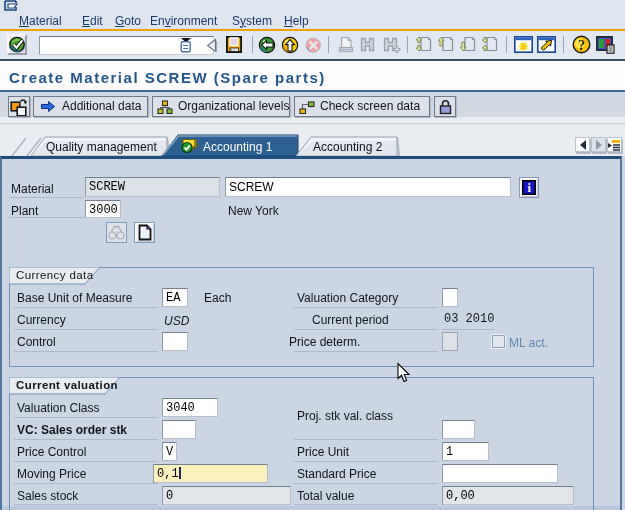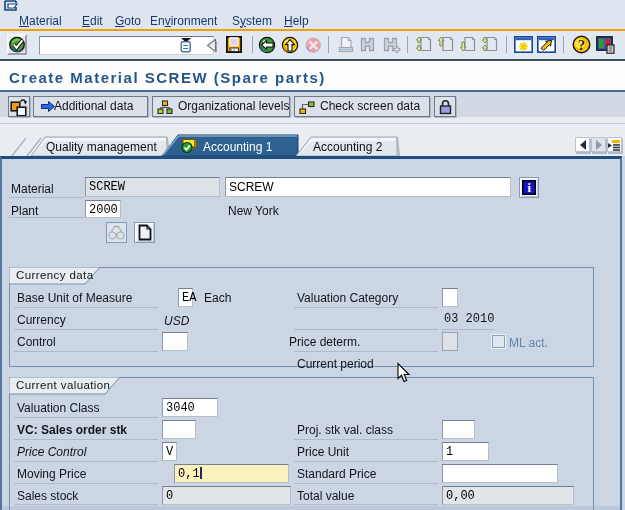--- a/index.html
+++ b/index.html
@@ -187,21 +187,21 @@
 <path d="M12.5 11 h4 M12.5 13 h4 M12.5 15 h4" stroke="#444" stroke-width="1"></path>
 </svg>
 
 <div class="abtn" style="left:8px;width:22px;"></div>
 <svg class="abs" style="left:10px;top:98px" width="18" height="18" viewBox="0 0 18 18">
 <rect x="1.2" y="4.2" width="8.6" height="8.6" fill="#f49a10" stroke="#1a1a1a" stroke-width="1.6"></rect>
 <rect x="7.2" y="9.2" width="8.6" height="8.6" fill="#f4f8ff" stroke="#1a1a1a" stroke-width="1.6"></rect>
 <path d="M10.5 3.5 a2.8 2.8 0 0 1 5 0" stroke="#1a1a1a" stroke-width="1.4" fill="none"></path>
 <path d="M13.6 3.2 h3.6 l-1.8 3.4 z" fill="#1a1a1a"></path>
 </svg>
-<div class="abtn" style="left:33px;width:115px;padding-left:20px;">Additional data</div>
+<div class="abtn" style="left:33px;width:115px;padding-left:28px;">Additional data</div>
 <svg class="abs" style="left:40px;top:100px" width="16" height="13" viewBox="0 0 16 13">
 <path d="M1.5 4.5 h7 v-3 l6 5 l-6 5 v-3 h-7 z" fill="#2a6ae0" stroke="#10307a" stroke-width="1"></path>
 </svg>
 <div class="abtn" style="left:152px;width:138px;padding-left:25px;">Organizational levels</div>
 <svg class="abs" style="left:157px;top:100px" width="16" height="14" viewBox="0 0 16 14">
 <rect x="5.5" y="1" width="5" height="4.5" fill="#f5b800" stroke="#2a2a2a" stroke-width="1.1"></rect>
 <path d="M8 5.5 v2 M3.5 7.5 h9 M3.5 7.5 v1.5 M12.5 7.5 v1.5" stroke="#555" stroke-width="1"></path>
 <rect x="1" y="9" width="5" height="4.5" fill="#c0cc20" stroke="#2a2a2a" stroke-width="1.1"></rect>
 <rect x="10" y="9" width="5" height="4.5" fill="#80c030" stroke="#2a2a2a" stroke-width="1.1"></rect>
 </svg>
@@ -268,85 +268,85 @@
 <div class="fld ro" style="left:85px;top:177px;width:135px;height:20px;">SCREW</div>
 <div class="fld" style="left:225px;top:177px;width:286px;height:20px;font-family:'Liberation Sans';font-size:12px;font-weight:normal;padding-top:2px;">SCREW</div>
 
 <div class="abs" style="left:519px;top:177px;width:20px;height:21px;background:#f2f2f2;border:1px solid #7d9cc0;box-shadow:inset 1px 1px 0 #fff, inset -1px -1px 0 #c8c8c8;"></div>
 <svg class="abs" style="left:522px;top:180px" width="14" height="15" viewBox="0 0 14 15">
 <rect x="0.7" y="0.7" width="12.6" height="13.6" fill="#1515c8" stroke="#000" stroke-width="1.6"></rect>
 <text x="7.2" y="12" text-anchor="middle" font-family="Liberation Serif" font-weight="bold" font-size="13" fill="#fff">i</text>
 </svg>
 <div class="lab" style="left:11px;top:204px;">Plant</div>
 <div class="ul" style="left:9px;top:217px;width:75px;"></div>
-<div class="fld" style="left:85px;top:200px;width:36px;height:18px;">2000</div>
+<div class="fld" style="left:85px;top:200px;width:36px;height:18px;">3000</div>
 <div class="txt" style="left:228px;top:204px;">New York</div>
 
 <div class="abs" style="left:106px;top:222px;width:21px;height:21px;background:#dfe3e9;border:1px solid #7d9cc0;"></div>
 <svg class="abs" style="left:107px;top:224px" width="19" height="17" viewBox="0 0 19 17">
 <path d="M2 11.5 a3.5 3.5 0 1 0 7 0 a3.5 3.5 0 1 0 -7 0 M10 11.5 a3.5 3.5 0 1 0 7 0 a3.5 3.5 0 1 0 -7 0 M9 11 a1.5 1.5 0 0 1 1 0 M4.5 8.5 C5 4.5 9 1.5 12.5 2.5 M14.5 8.5 C14 4.5 10 1.5 6.5 2.5" stroke="#a6aeb8" stroke-width="1.1" fill="none"></path>
 </svg>
 <div class="abs" style="left:134px;top:222px;width:21px;height:21px;background:#f4f5f7;border:1px solid #7d9cc0;box-shadow:inset 1px 1px 0 #fff, inset -1px -1px 0 #c8ccd2;"></div>
 <svg class="abs" style="left:138px;top:224px" width="14" height="17" viewBox="0 0 14 17">
 <path d="M1.5 1.5 h7.5 l3.5 3.5 v10.5 h-11 z" fill="#eaf3fc" stroke="#111" stroke-width="1.8"></path>
 <path d="M9 1.5 v3.5 h3.5" fill="none" stroke="#111" stroke-width="1.2"></path>
 <path d="M9.5 2.2 l2.8 2.8 v-1.4 l-1.4 -1.4 z" fill="#5a5ad0"></path>
 </svg>
 
 <div class="grp" style="left:9px;top:267px;width:585px;height:100px;"></div>
 <svg class="abs" style="left:9px;top:267px" width="112" height="18" viewBox="0 0 112 18">
 <polygon points="0,0 91,0 76,17 0,17" fill="#e9edf2" stroke="#7090b4" stroke-width="1"></polygon>
 </svg>
 <div class="gtxt" style="left:16px;top:269px;">Currency data</div>
 <div class="lab" style="left:17px;top:291px;">Base Unit of Measure</div>
 <div class="ul" style="left:14px;top:307px;width:144px;"></div>
-<div class="fld" style="left:162px;top:288px;width:15px;height:19px;margin-left:16px;">EA</div>
+<div class="fld" style="left:162px;top:288px;width:26px;height:19px;">EA</div>
 <div class="txt" style="left:204px;top:291px;">Each</div>
 <div class="lab" style="left:297px;top:291px;">Valuation Category</div>
 <div class="ul" style="left:294px;top:307px;width:144px;"></div>
 <div class="fld" style="left:442px;top:288px;width:16px;height:19px;"></div>
 <div class="lab" style="left:17px;top:313px;">Currency</div>
 <div class="ul" style="left:14px;top:329px;width:144px;"></div>
 <div class="txt" style="left:164px;top:314px;font-style:italic;">USD</div>
-<div class="lab" style="left:297px;top:313px;margin-top:44px;">Current period</div>
+<div class="lab" style="left:312px;top:313px;">Current period</div>
 <div class="ul" style="left:294px;top:329px;width:144px;"></div>
 <div class="txt mono" style="left:444px;top:312px;font-size:12px;">03 2010</div>
 <div class="ul" style="left:442px;top:329px;width:52px;"></div>
 <div class="lab" style="left:17px;top:335px;">Control</div>
 <div class="ul" style="left:14px;top:351px;width:144px;"></div>
 <div class="fld" style="left:162px;top:332px;width:26px;height:19px;"></div>
 <div class="lab" style="left:289px;top:335px;">Price determ.</div>
 <div class="ul" style="left:294px;top:351px;width:144px;"></div>
 <div class="fld dis" style="left:442px;top:332px;width:16px;height:19px;"></div>
 <div class="abs" style="left:492px;top:335px;width:13px;height:13px;background:#e0e7ee;border:1.5px solid #8da0b8;box-shadow:0 0 0 1px #eef1f5;"></div>
 <div class="lab" style="left:509px;top:336px;color:#5f87b0;">ML act.</div>
 
 <div class="grp" style="left:9px;top:377px;width:585px;height:133px;border-bottom:none;"></div>
 <svg class="abs" style="left:9px;top:377px" width="130" height="18" viewBox="0 0 130 18">
 <polygon points="0,0 111,0 96,17 0,17" fill="#e9edf2" stroke="#7090b4" stroke-width="1"></polygon>
 </svg>
-<div class="gtxt" style="left:16px;top:379px;">Current valuation</div>
+<div class="gtxt" style="left:16px;top:379px;font-weight:bold;">Current valuation</div>
 <div class="lab" style="left:17px;top:401px;">Valuation Class</div>
 <div class="ul" style="left:14px;top:417px;width:144px;"></div>
 <div class="fld" style="left:162px;top:398px;width:56px;height:19px;">3040</div>
 <div class="lab" style="left:17px;top:423px;font-weight:bold;">VC: Sales order stk</div>
 <div class="ul" style="left:14px;top:439px;width:144px;"></div>
 <div class="fld" style="left:162px;top:420px;width:34px;height:19px;"></div>
-<div class="lab" style="left:297px;top:423px;">Proj. stk val. class</div>
+<div class="lab" style="left:297px;top:409px;">Proj. stk val. class</div>
 <div class="ul" style="left:294px;top:439px;width:144px;"></div>
 <div class="fld" style="left:442px;top:420px;width:33px;height:19px;"></div>
-<div class="lab" style="left:17px;top:445px;font-style:italic;">Price Control</div>
+<div class="lab" style="left:17px;top:445px;">Price Control</div>
 <div class="ul" style="left:14px;top:461px;width:144px;"></div>
 <div class="fld" style="left:162px;top:442px;width:15px;height:19px;">V</div>
 <div class="lab" style="left:297px;top:445px;">Price Unit</div>
 <div class="ul" style="left:294px;top:461px;width:144px;"></div>
 <div class="fld" style="left:442px;top:442px;width:47px;height:19px;">1</div>
 <div class="lab" style="left:17px;top:467px;">Moving Price</div>
 <div class="ul" style="left:14px;top:483px;width:144px;"></div>
-<div class="fld yel" style="left:174px;top:464px;width:115px;height:19px;">0,1<span style="display:inline-block;width:2px;height:12px;background:#1a2a5e;vertical-align:-2px;"></span></div>
+<div class="fld yel" style="left:153px;top:464px;width:115px;height:19px;">0,1<span style="display:inline-block;width:2px;height:12px;background:#1a2a5e;vertical-align:-2px;"></span></div>
 <div class="lab" style="left:297px;top:467px;">Standard Price</div>
 <div class="ul" style="left:294px;top:483px;width:144px;"></div>
 <div class="fld" style="left:442px;top:464px;width:116px;height:19px;"></div>
 <div class="lab" style="left:17px;top:489px;">Sales stock</div>
 <div class="ul" style="left:14px;top:504px;width:144px;"></div>
 <div class="fld tot" style="left:162px;top:486px;width:129px;height:19px;">0</div>
 <div class="lab" style="left:297px;top:489px;">Total value</div>
 <div class="ul" style="left:294px;top:504px;width:144px;"></div>
 <div class="fld tot" style="left:442px;top:486px;width:132px;height:19px;">0,00</div>
 <div class="abs" style="left:2px;top:506px;width:618px;height:4px;background:rgba(130,155,190,0.22);"></div>

